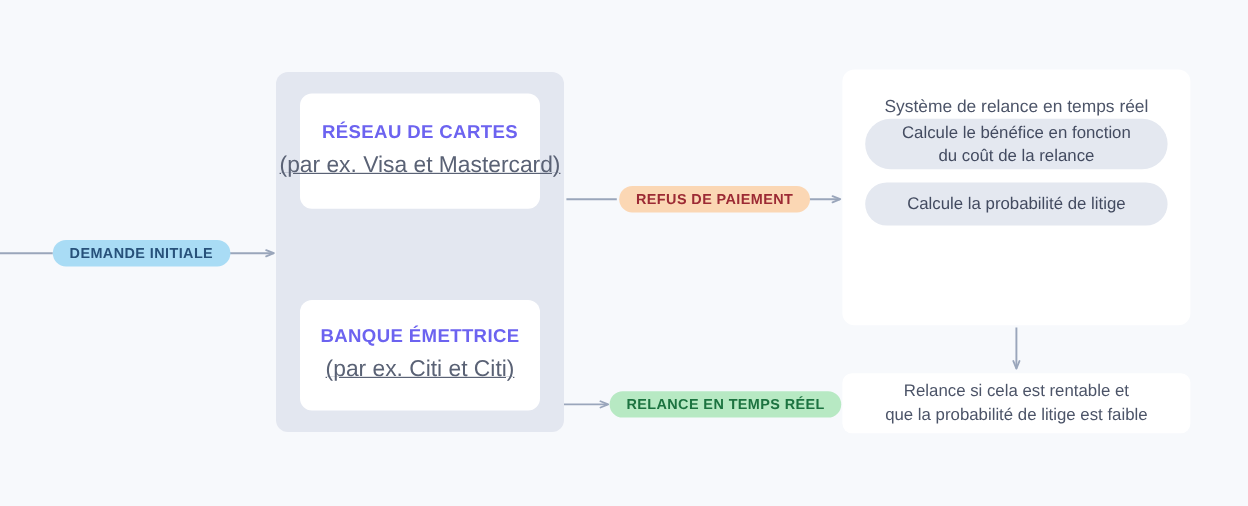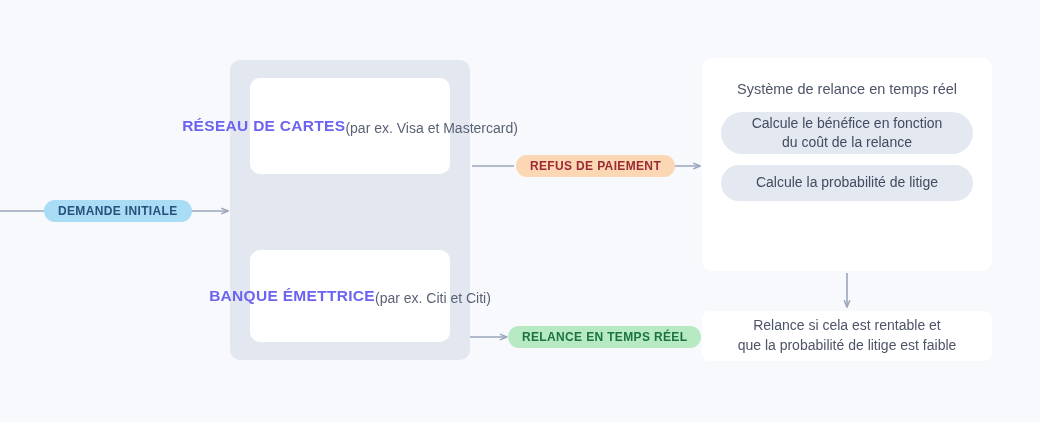--- a/index.html
+++ b/index.html
@@ -31,39 +31,40 @@
     height: 300px;
     background: #e3e7f0;
     border-radius: 10px;
   }
 
   
   .card {
     background: #ffffff;
     border-radius: 10px;
     display: flex;
-    flex-direction: row;
+    flex-direction: column;
     align-items: center;
     justify-content: center;
     text-align: center;
   }
   .card-title {
     color: #6c63f0;
     font-weight: bold;
     font-size: 15.5px;
     letter-spacing: 0.3px;
     line-height: 1.3;
     white-space: nowrap;
   }
   .card-sub {
     color: #5a6275;
-    font-size: 14px;
+    font-size: 19px;
     line-height: 1.35;
     margin-top: 4px;
     white-space: nowrap;
+    text-decoration: underline;
   }
   #card-network {
     left: 250px;
     top: 78px;
     width: 200px;
     height: 96px;
   }
   #card-bank {
     left: 250px;
     top: 250px;
@@ -79,21 +80,20 @@
     height: 213px;
     background: #ffffff;
     border-radius: 10px;
     padding-top: 22px;
   }
   .right-panel-title {
     color: #4c5468;
     font-size: 14.5px;
     text-align: center;
     line-height: 1.3;
-    margin-bottom: 13px;
   }
   .step-pill {
     margin: 0 auto 11px auto;
     width: 252px;
     background: #e4e8f0;
     border-radius: 22px;
     color: #434b60;
     font-size: 14px;
     line-height: 1.35;
     display: flex;

